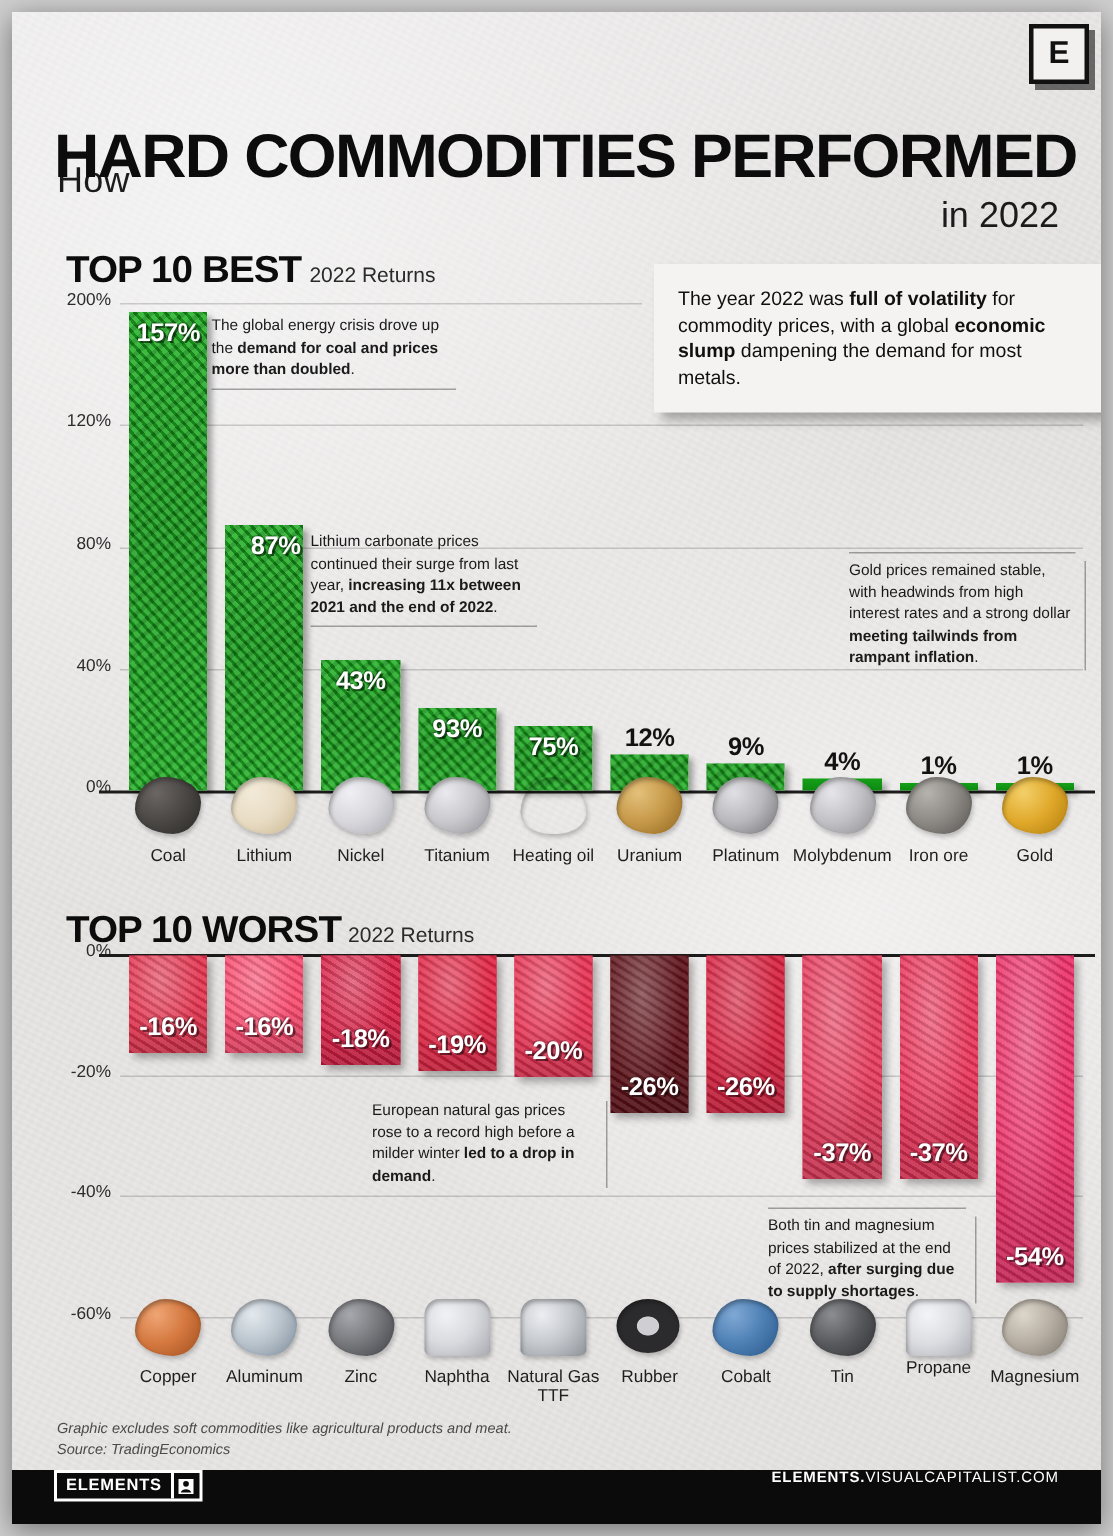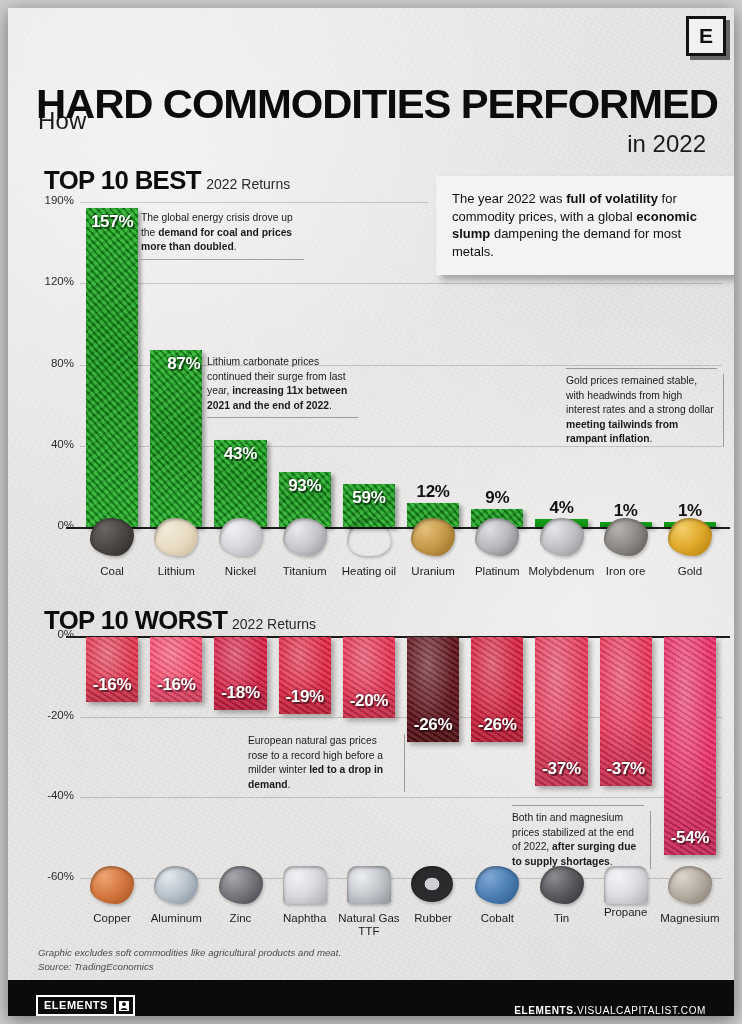--- a/index.html
+++ b/index.html
@@ -137,21 +137,21 @@
 
   
   .footnote{
     position:absolute;left:30px;top:938px;font-size:9.7px;
     color:#4a4a4a;font-style:italic;line-height:1.45;
   }
 
   
   .footer{
     position:absolute;left:0;right:0;bottom:0;height:36px;background:#0b0b0b;
-    display:flex;align-items:flex-end;
+    display:flex;align-items:flex-start;
   }
   .footer-logo{
     margin-left:28px;display:flex;align-items:center;border:2px solid #fff;
   }
   .footer-logo .w{
     color:#fff;font-size:11px;font-weight:bold;letter-spacing:.5px;
     padding:2px 6px 3px 6px;
   }
   .footer-logo .sq{
     border-left:2px solid #fff;width:17px;height:17px;
@@ -186,21 +186,21 @@
 
   <div class="chart" id="chart-best">
       <div class="axis-label" style="left: 20px; top: 511px;">0%</div>
       <div class="gridline" style="left: 72px; top: 437.75px; width: 642px;"></div>
       <div class="axis-label" style="left: 20px; top: 429.75px;">40%</div>
       <div class="gridline" style="left: 72px; top: 356.5px; width: 642px;"></div>
       <div class="axis-label" style="left: 20px; top: 348.5px;">80%</div>
       <div class="gridline" style="left: 72px; top: 275.25px; width: 642px;"></div>
       <div class="axis-label" style="left: 20px; top: 267.25px;">120%</div>
       <div class="gridline" style="left: 72px; top: 194px; width: 348px;"></div>
-      <div class="axis-label" style="left: 20px; top: 186px;">190%</div>
+      <div class="axis-label" style="left: 20px; top: 186px;">200%</div>
       <div class="zeroline" style="left: 58px; top: 519px; width: 664px;"></div>
       <div class="bar-col" style="left: 78px; width: 52.2px; top: 200.094px; height: 318.906px;">
         <div class="bar green" style="height: 100%;"></div>
       </div>
       <div class="val inside" style="left: 78px; width: 52.2px; top: 204.094px;">157%</div>
       <span class="thumb" style="display: block; border-radius: 46% 54% 42% 58% / 56% 44%; background: radial-gradient(circle at 33% 28%, rgb(107, 102, 99) 0%, rgb(74, 71, 68) 48%, rgb(42, 40, 38) 100%); box-shadow: rgba(0, 0, 0, 0.3) 1px 2px 3px inset, rgba(0, 0, 0, 0.22) 1px 2px 3px; position: absolute; left: 82.1px; top: 510px; transform: none;"></span>
       <div class="cat" style="left: 68px; width: 72.2px; top: 557px;">Coal</div>
       <div class="bar-col" style="left: 142.2px; width: 52.2px; top: 342.281px; height: 176.719px;">
         <div class="bar green" style="height: 100%;"></div>
       </div>
@@ -215,21 +215,21 @@
       <div class="cat" style="left: 196.4px; width: 72.2px; top: 557px;">Nickel</div>
       <div class="bar-col" style="left: 270.6px; width: 52.2px; top: 464.156px; height: 54.8438px;">
         <div class="bar green" style="height: 100%;"></div>
       </div>
       <div class="val inside" style="left: 270.6px; width: 52.2px; top: 468.156px;">93%</div>
       <span class="thumb" style="display: block; border-radius: 46% 54% 42% 58% / 56% 44%; background: radial-gradient(circle at 33% 28%, rgb(234, 234, 238) 0%, rgb(201, 201, 205) 48%, rgb(141, 141, 149) 100%); box-shadow: rgba(0, 0, 0, 0.3) 1px 2px 3px inset, rgba(0, 0, 0, 0.22) 1px 2px 3px; position: absolute; left: 274.7px; top: 510px; transform: none;"></span>
       <div class="cat" style="left: 260.6px; width: 72.2px; top: 557px;">Titanium</div>
       <div class="bar-col" style="left: 334.8px; width: 52.2px; top: 476.344px; height: 42.6562px;">
         <div class="bar green" style="height: 100%;"></div>
       </div>
-      <div class="val inside" style="left: 334.8px; width: 52.2px; top: 480.344px;">59%</div>
+      <div class="val inside" style="left: 334.8px; width: 52.2px; top: 480.344px;">75%</div>
       <span class="thumb" style="display: block; border-radius: 50% 50% 45% 45% / 62% 62% 38% 38%; box-shadow: rgba(0, 0, 0, 0.3) 1px 2px 3px inset, rgba(0, 0, 0, 0.22) 1px 2px 3px; position: absolute; left: 338.9px; top: 510px; transform: none;"></span>
       <div class="cat" style="left: 324.8px; width: 72.2px; top: 557px;">Heating oil</div>
       <div class="bar-col" style="left: 399px; width: 52.2px; top: 494.625px; height: 24.375px;">
         <div class="bar green" style="height: 100%;"></div>
       </div>
       <div class="val outside" style="left: 399px; width: 52.2px; top: 473.625px;">12%</div>
       <span class="thumb" style="display: block; border-radius: 46% 54% 42% 58% / 56% 44%; background: radial-gradient(circle at 33% 28%, rgb(227, 192, 122) 0%, rgb(199, 154, 74) 48%, rgb(143, 102, 32) 100%); box-shadow: rgba(0, 0, 0, 0.3) 1px 2px 3px inset, rgba(0, 0, 0, 0.22) 1px 2px 3px; position: absolute; left: 403.1px; top: 510px; transform: none;"></span>
       <div class="cat" style="left: 389px; width: 72.2px; top: 557px;">Uranium</div>
       <div class="bar-col" style="left: 463.2px; width: 52.2px; top: 500.719px; height: 18.2812px;">
         <div class="bar green" style="height: 100%;"></div>

